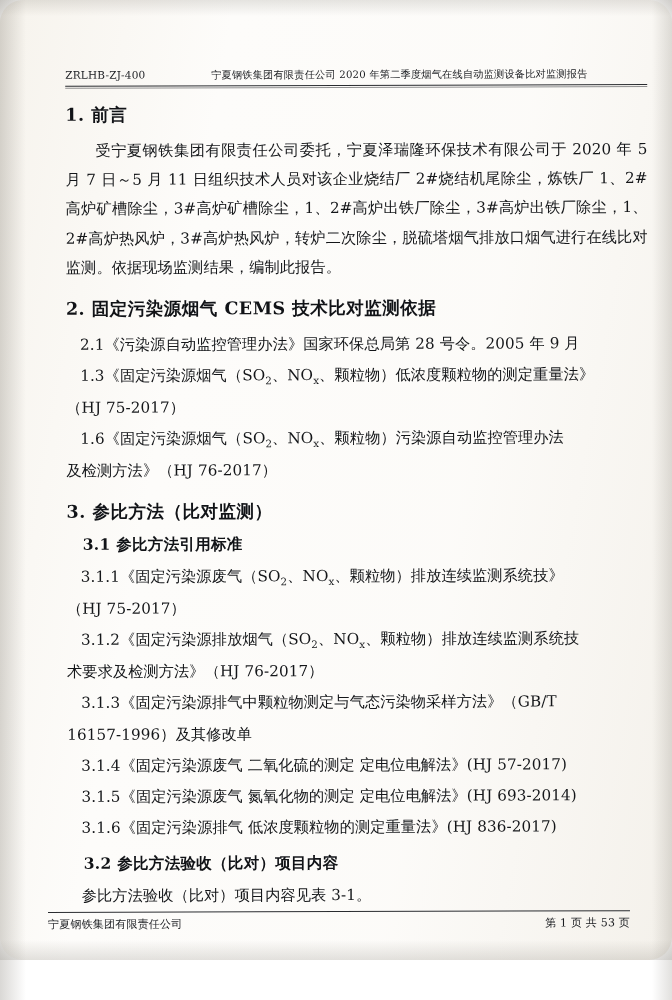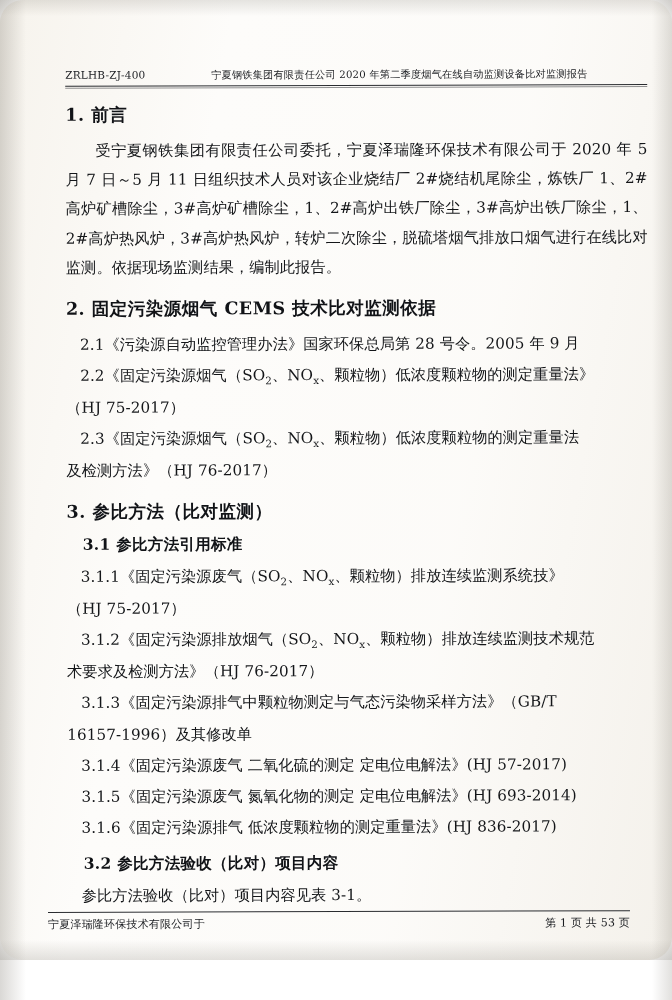--- a/index.html
+++ b/index.html
@@ -177,51 +177,51 @@
     <div class="header-rule2"></div>
 
     <h1 class="sec">1. 前言</h1>
     <p class="body indent2">受宁夏钢铁集团有限责任公司委托，宁夏泽瑞隆环保技术有限公司于 2020 年 5 月 7 日～5 月 11 日组织技术人员对该企业烧结厂 2#烧结机尾除尘，炼铁厂 1、2#高炉矿槽除尘，3#高炉矿槽除尘，1、2#高炉出铁厂除尘，3#高炉出铁厂除尘，1、2#高炉热风炉，3#高炉热风炉，转炉二次除尘，脱硫塔烟气排放口烟气进行在线比对监测。依据现场监测结果，编制此报告。</p>
 
     <h1 class="sec">2. 固定污染源烟气 CEMS 技术比对监测依据</h1>
 
     <p class="body lvl1">2.1《污染源自动监控管理办法》国家环保总局第 28 号令。2005 年 9 月</p>
 
     <p class="body lvl1">
-      <span>2.2《固定污染源烟气（SO</span><sub>2</sub><span>、NO</span><sub>x</sub><span>、颗粒物）低浓度颗粒物的测定重量法》</span>
+      <span>1.3《固定污染源烟气（SO</span><sub>2</sub><span>、NO</span><sub>x</sub><span>、颗粒物）低浓度颗粒物的测定重量法》</span>
     </p>
     <p class="body">（HJ 75-2017）</p>
 
     <p class="body lvl1">
-      <span>2.3《固定污染源烟气（SO</span><sub>2</sub><span>、NO</span><sub>x</sub><span>、颗粒物）低浓度颗粒物的测定重量法</span>
+      <span>1.6《固定污染源烟气（SO</span><sub>2</sub><span>、NO</span><sub>x</sub><span>、颗粒物）污染源自动监控管理办法</span>
     </p>
     <p class="body">及检测方法》（HJ 76-2017）</p>
 
     <h1 class="sec">3. 参比方法（比对监测）</h1>
     <h2 class="sub">3.1 参比方法引用标准</h2>
 
     <p class="body lvl2">
       <span>3.1.1《固定污染源废气（SO</span><sub>2</sub><span>、NO</span><sub>x</sub><span>、颗粒物）排放连续监测系统技》</span>
     </p>
     <p class="body">（HJ 75-2017）</p>
 
     <p class="body lvl2">
-      <span>3.1.2《固定污染源排放烟气（SO</span><sub>2</sub><span>、NO</span><sub>x</sub><span>、颗粒物）排放连续监测技术规范</span>
+      <span>3.1.2《固定污染源排放烟气（SO</span><sub>2</sub><span>、NO</span><sub>x</sub><span>、颗粒物）排放连续监测系统技</span>
     </p>
     <p class="body">术要求及检测方法》（HJ 76-2017）</p>
 
     <p class="body lvl2">3.1.3《固定污染源排气中颗粒物测定与气态污染物采样方法》（GB/T</p>
     <p class="body">16157-1996）及其修改单</p>
 
     <p class="body lvl2">3.1.4《固定污染源废气  二氧化硫的测定  定电位电解法》(HJ 57-2017)</p>
     <p class="body lvl2">3.1.5《固定污染源废气  氮氧化物的测定  定电位电解法》(HJ 693-2014)</p>
     <p class="body lvl2">3.1.6《固定污染源排气   低浓度颗粒物的测定重量法》(HJ 836-2017)</p>
 
     <h2 class="sub">3.2 参比方法验收（比对）项目内容</h2>
     <p class="body lvl1">参比方法验收（比对）项目内容见表 3-1。</p>
 
   </div>
 
   <div class="doc-footer skew">
-    <span class="left">宁夏泽瑞隆环保技术有限公司于</span>
+    <span class="left">宁夏钢铁集团有限责任公司</span>
     <span class="right">第 1 页 共 53 页</span>
   </div>
 </div>
 
 </body></html>

